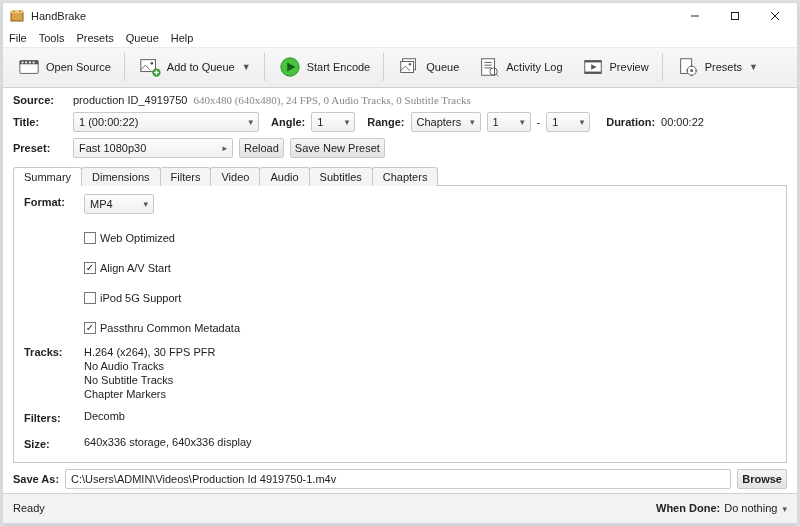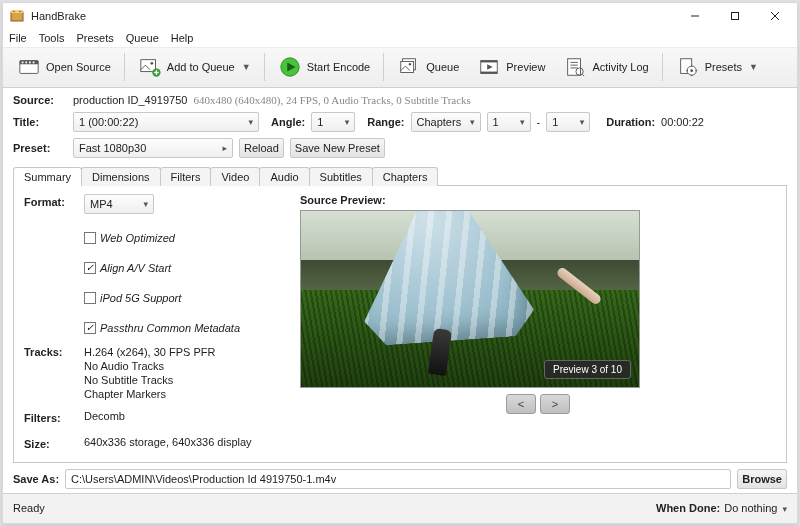--- a/index.html
+++ b/index.html
@@ -102,21 +102,21 @@
     border-radius:3px 3px 0 0;
     margin-right:-1px;
   }
   .tab.active { background:#fff; z-index:2; }
   .tabpanel { border:1px solid var(--light-border); border-top:none; flex:1;
     padding:8px 10px; display:flex; gap:16px; }
   .leftcol { width:260px; }
   .leftcol .frow { display:flex; margin-bottom:4px;justify-content:space-between; }
   .leftcol .flbl { font-weight:600; width:60px; padding-top:2px;}
   .leftcol .fval { flex:1; }
-  .chk { display:flex;align-items:center;gap:4px;margin:18px 0 2px 0;font-style:italic; }
+  .chk { display:flex;align-items:center;gap:4px;margin:18px 0 2px 0; }
   .chkbox { width:12px;height:12px;border:1px solid #777;background:#fff;display:flex;align-items:center;justify-content:center;font-size:10px;line-height:1; }
   .tracks-list div { margin:2px 0; }
   
   .rightcol { flex:1; }
   .preview-box {
     width:340px;height:178px;
     background:#4a5b3c;
     position:relative;
     overflow:hidden;
     border:1px solid #999;
@@ -271,40 +271,40 @@
             <rect x="3" y="6" width="14" height="12" fill="#fff" stroke="#555"></rect>
             <polyline points="3,16 8,11 13,16" fill="none" stroke="#555"></polyline>
             <circle cx="13" cy="9" r="1.3" fill="#555"></circle>
           </svg>
       </span>
       <span>Queue</span>
     </div>
     <div class="tbtn">
       <span class="ticon">
         <svg viewBox="0 0 24 24">
-            <rect x="3" y="5" width="18" height="14" fill="#fff" stroke="#555"></rect>
-            <rect x="3" y="5" width="18" height="2" fill="#555"></rect>
-            <rect x="3" y="17" width="18" height="2" fill="#555"></rect>
-            <polygon points="10,9 16,12 10,15" fill="#555"></polygon>
-          </svg>
-      </span>
-      <span>Preview</span>
-    </div>
-    <div class="tbtn">
-      <span class="ticon">
-        <svg viewBox="0 0 24 24">
             <rect x="4" y="3" width="14" height="18" fill="#fff" stroke="#555"></rect>
             <line x1="7" y1="7" x2="15" y2="7" stroke="#555"></line>
             <line x1="7" y1="10" x2="15" y2="10" stroke="#555"></line>
             <line x1="7" y1="13" x2="15" y2="13" stroke="#555"></line>
             <circle cx="17" cy="17" r="4" fill="none" stroke="#555"></circle>
             <line x1="20" y1="20" x2="22" y2="22" stroke="#555"></line>
           </svg>
       </span>
       <span>Activity Log</span>
+    </div>
+    <div class="tbtn">
+      <span class="ticon">
+        <svg viewBox="0 0 24 24">
+            <rect x="3" y="5" width="18" height="14" fill="#fff" stroke="#555"></rect>
+            <rect x="3" y="5" width="18" height="2" fill="#555"></rect>
+            <rect x="3" y="17" width="18" height="2" fill="#555"></rect>
+            <polygon points="10,9 16,12 10,15" fill="#555"></polygon>
+          </svg>
+      </span>
+      <span>Preview</span>
     </div>
     <div class="tsep"></div>
     <div class="tbtn">
       <span class="ticon">
         <svg viewBox="0 0 24 24">
             <rect x="4" y="3" width="12" height="16" fill="#fff" stroke="#555"></rect>
             <circle cx="16" cy="16" r="5" fill="#fff" stroke="#555"></circle>
             <circle cx="16" cy="16" r="1.5" fill="#555"></circle>
             <line x1="16" y1="10" x2="16" y2="12" stroke="#555"></line>
             <line x1="16" y1="20" x2="16" y2="22" stroke="#555"></line>
@@ -418,37 +418,20 @@
         <div class="frow" style="margin-top:8px">
           <div class="flbl">Filters:</div>
           <div class="fval">Decomb</div>
         </div>
         <div class="frow" style="margin-top:12px">
           <div class="flbl">Size:</div>
           <div class="fval">640x336 storage, 640x336 display</div>
         </div>
       </div>
 
-      <div class="rightcol">
-        <div style="font-weight:600;margin-bottom:4px">Source Preview:</div>
-        <div class="preview-box">
-          <div class="sky"></div>
-          <div class="treeband"></div>
-          <div class="grass"></div>
-          <div class="skirt"></div>
-          <div class="pleats"></div>
-          <div class="leg"></div>
-          <div class="arm"></div>
-          <div class="overlay-badge">Preview 3 of 10</div>
-        </div>
-        <div class="navbtns">
-          <div class="navbtn">&lt;</div>
-          <div class="navbtn">&gt;</div>
-        </div>
-      </div>
     </div>
 
     <div class="saveasrow">
       <span style="font-weight:600">Save As:</span>
       <div class="txt">
           <span>C:\Users\ADMIN\Videos\Production Id 4919750-1.m4v</span>
         </div>
       <div class="btn" style="font-weight:600">
           <span>Browse</span>
         </div>

